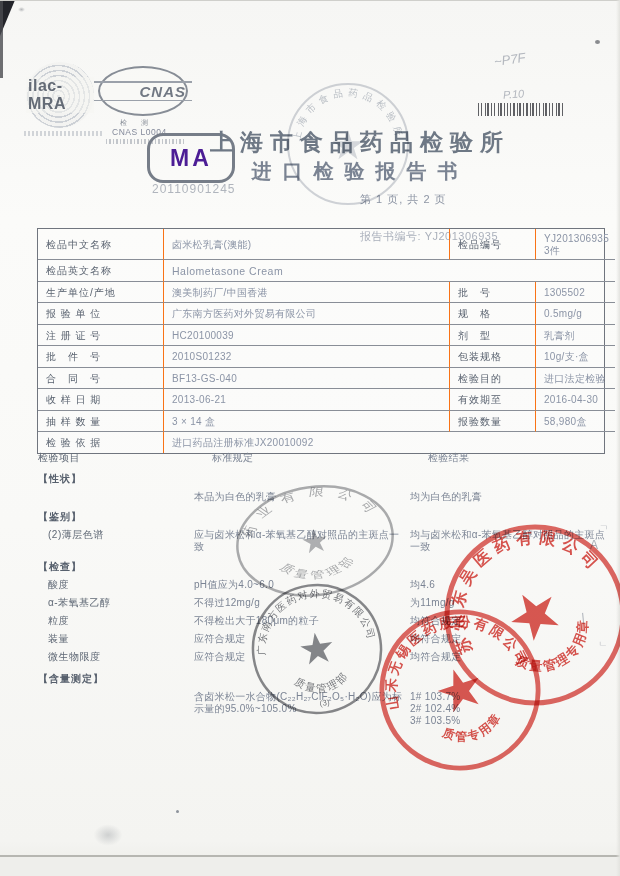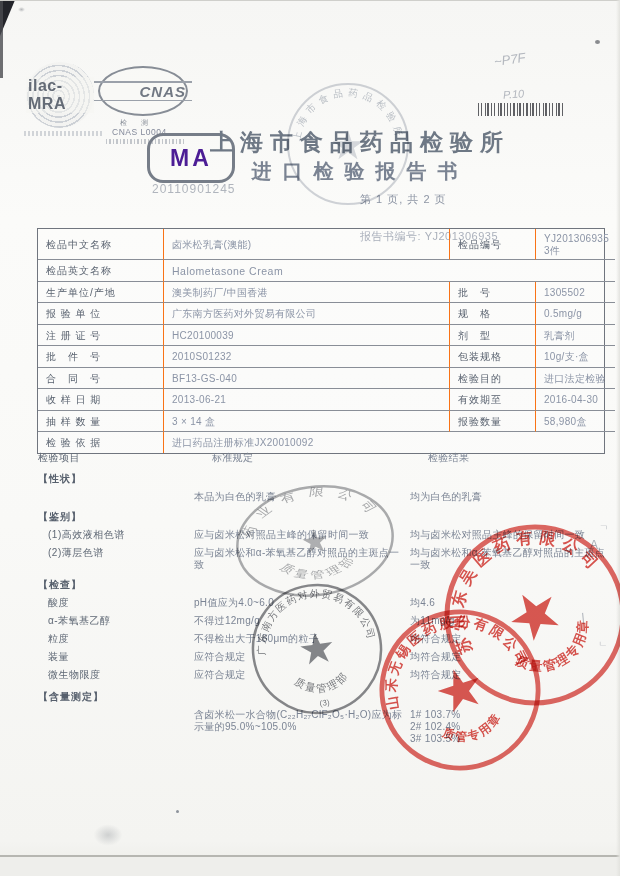--- a/index.html
+++ b/index.html
@@ -203,25 +203,20 @@
 
   <div class="sec-t">【性状】</div>
   <div class="r-row">
     <div class="c1"></div>
     <div class="c2">本品为白色的乳膏</div>
     <div class="c3">均为白色的乳膏</div>
   </div>
 
   <div class="sec-t gap-s">【鉴别】</div>
   <div class="r-row">
-    <div class="c1">(1)高效液相色谱</div>
-    <div class="c2">应与卤米松对照品主峰的保留时间一致</div>
-    <div class="c3">均与卤米松对照品主峰的保留时间一致</div>
-  </div>
-  <div class="r-row">
     <div class="c1">(2)薄层色谱</div>
     <div class="c2">应与卤米松和α-苯氧基乙醇对照品的主斑点一致</div>
     <div class="c3">均与卤米松和α-苯氧基乙醇对照品的主斑点一致</div>
   </div>
 
   <div class="sec-t gap-s">【检查】</div>
   <div class="r-row">
     <div class="c1">酸度</div>
     <div class="c2">pH值应为4.0~6.0</div>
     <div class="c3">均4.6</div>

